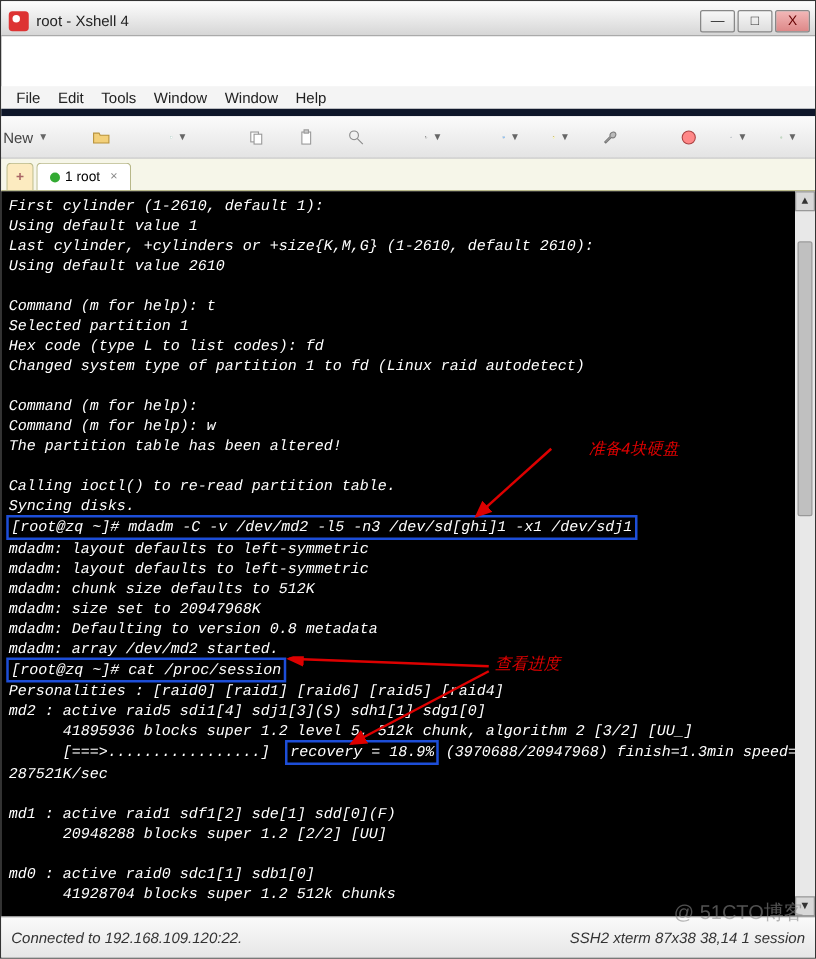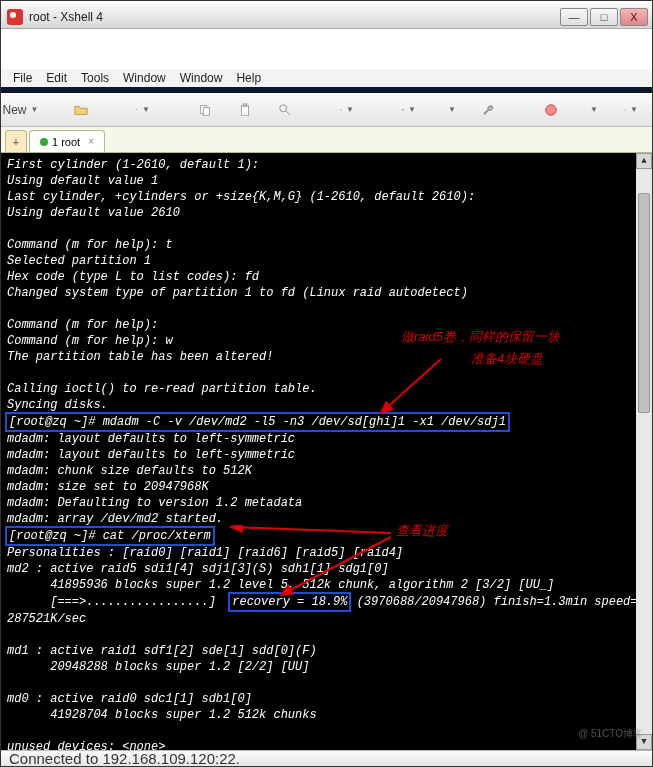--- a/index.html
+++ b/index.html
@@ -24,24 +24,24 @@
 .tab.add { width:22px; padding:0; justify-content:center; background:#fcebc0; color:#a66; font-weight:bold; }
 .tab .dot { width:8px; height:8px; border-radius:50%; background:#3a3; }
 .tab .x { color:#888; margin-left:4px; font-size:10px; }
 .term-wrap { flex:1; background:#000; color:#fff; font-family:"Courier New",monospace; font-size:12px; line-height:16px; padding:4px 6px; overflow:hidden; position:relative; white-space:pre;font-style:italic; }
 .term-wrap .scrollbar { position:absolute; right:0; top:0; bottom:0; width:16px; background:#e8e8e8; }
 .term-wrap .scrollbar .thumb { position:absolute; left:2px; right:2px; top:40px; height:220px; background:#c0c0c0; border:1px solid #999; border-radius:2px; }
 .term-wrap .scrollbar .arr { position:absolute; left:0; right:0; height:16px; background:#d8d8d8; border:1px solid #999; display:flex; align-items:center; justify-content:center; font-size:9px; color:#333; }
 .term-wrap .scrollbar .arr.up { top:0; }
 .term-wrap .scrollbar .arr.dn { bottom:0; }
 .box-red { border:2px solid #1d4ed8; display:inline-block; padding:0 2px; margin:-1px -2px; }
-.status { height:16px; background:linear-gradient(180deg,#fafafa,#e6e6e6); border-top:1px solid #bbb; display:flex; align-items:center; font-size:15px; color:#333; padding:0 8px; gap:18px; }
+.status { height:33px; background:linear-gradient(180deg,#fafafa,#e6e6e6); border-top:1px solid #bbb; display:flex; align-items:center; font-size:12px; color:#333; padding:0 8px; gap:18px;font-style:italic; }
 .status .grow { flex:1; }
 .annot { position:absolute; color:#d00; font-family:"SimSun","Microsoft YaHei",sans-serif; font-size:13px; pointer-events:none; z-index:10; }
-.watermark { position:absolute; right:10px; bottom:26px; color:#888; font-size:10px; opacity:.6; font-family:"Microsoft YaHei",sans-serif; }
+.watermark { position:absolute; right:10px; bottom:26px; color:#888; font-size:16px; opacity:.6; font-family:"Microsoft YaHei",sans-serif; }
 .cursor { display:inline-block; width:7px; height:13px; border:1px solid #0f0; vertical-align:middle; }
 </style>
 </head>
 <body>
 
 <div class="win">
   <div class="titlebar">
     <span class="ico"></span>
     <span class="title">root - Xshell 4</span>
     <div class="winbtns">
@@ -178,23 +178,23 @@
 Command (m for help): w
 The partition table has been altered!
 
 Calling ioctl() to re-read partition table.
 Syncing disks.</span>
 <span class="box-red"><span>[root@zq ~]# </span><span>mdadm -C -v /dev/md2 -l5 -n3 /dev/sd[ghi]1 -x1 /dev/sdj1</span></span>
 <span id="t-after1">mdadm: layout defaults to left-symmetric
 mdadm: layout defaults to left-symmetric
 mdadm: chunk size defaults to 512K
 mdadm: size set to 20947968K
-mdadm: Defaulting to version 1.2 metadata
+mdadm: Defaulting to version 0.8 metadata
 mdadm: array /dev/md2 started.</span>
-<span class="box-red"><span>[root@zq ~]# </span><span>cat /proc/xterm</span></span>
+<span class="box-red"><span>[root@zq ~]# </span><span>cat /proc/session</span></span>
 <span id="t-after2a">Personalities : [raid0] [raid1] [raid6] [raid5] [raid4]
 md2 : active raid5 sdi1[4] sdj1[3](S) sdh1[1] sdg1[0]
       41895936 blocks super 1.2 level 5, 512k chunk, algorithm 2 [3/2] [UU_]</span>
 <span>      [===&gt;.................]  </span><span class="box-red">recovery = 18.9%</span><span> (3970688/20947968) finish=1.3min speed=</span>
 <span>287521K/sec</span>
 <span id="t-after2b">
 md1 : active raid1 sdf1[2] sde[1] sdd[0](F)
       20948288 blocks super 1.2 [2/2] [UU]
 
 md0 : active raid0 sdc1[1] sdb1[0]
@@ -202,21 +202,20 @@
 
 unused devices: &lt;none&gt;</span>
 <span>[root@zq ~]# </span><span class="cursor"></span>
     <div class="scrollbar">
       <div class="arr up">▲</div>
       <div class="thumb"></div>
       <div class="arr dn">▼</div>
     </div>
 
     
-    <div class="annot" style="left:400px; top:176px;">做raid5卷，同样的保留一块</div>
     <div class="annot" style="left:470px; top:198px;">准备4块硬盘</div>
     <svg class="annot" style="left:370px; top:200px;" width="120" height="80">
       <defs>
           <marker id="ah1" markerWidth="8" markerHeight="8" refX="6" refY="3" orient="auto">
             <path d="M0 0L7 3L0 6z" fill="#d00"></path>
           </marker>
         </defs>
       <line x1="70" y1="6" x2="10" y2="60" stroke="#d00" stroke-width="2" marker-end="url(#ah1)"></line>
     </svg>
     <div class="annot" style="left:395px; top:370px;">查看进度</div>
@@ -227,16 +226,17 @@
           </marker>
         </defs>
       <line x1="170" y1="8" x2="10" y2="2" stroke="#d00" stroke-width="2" marker-end="url(#ah2)"></line>
       <line x1="170" y1="12" x2="60" y2="70" stroke="#d00" stroke-width="2" marker-end="url(#ah2)"></line>
     </svg>
   </div>
 
   <div class="status">
     <span>Connected to 192.168.109.120:22.</span>
     <span class="grow"></span>
+    <span>SSH2  xterm  87x38  38,14  1 session</span>
   </div>
 </div>
 
 <div class="watermark">@ 51CTO博客</div>
 
 </body></html>

